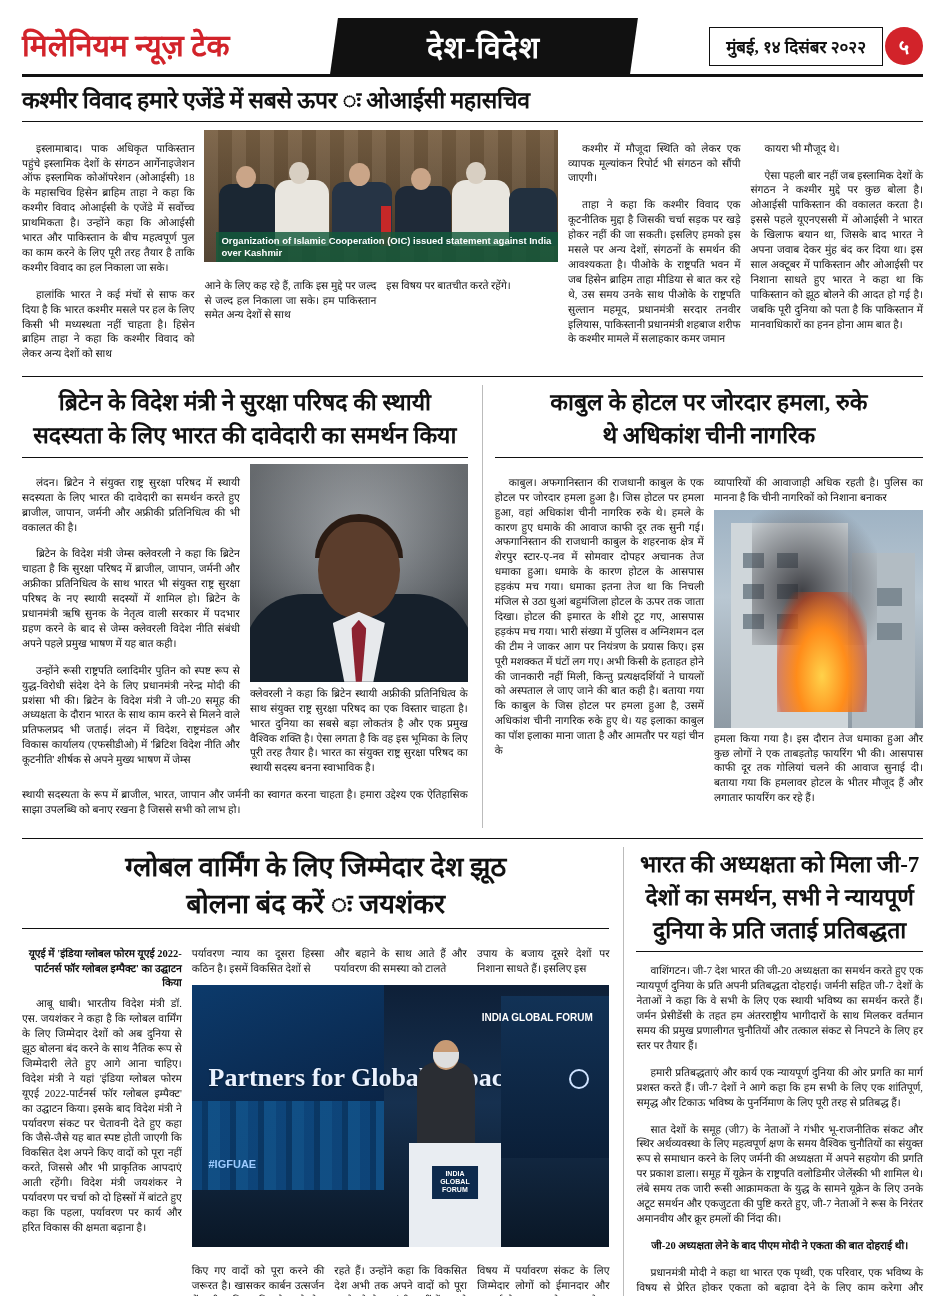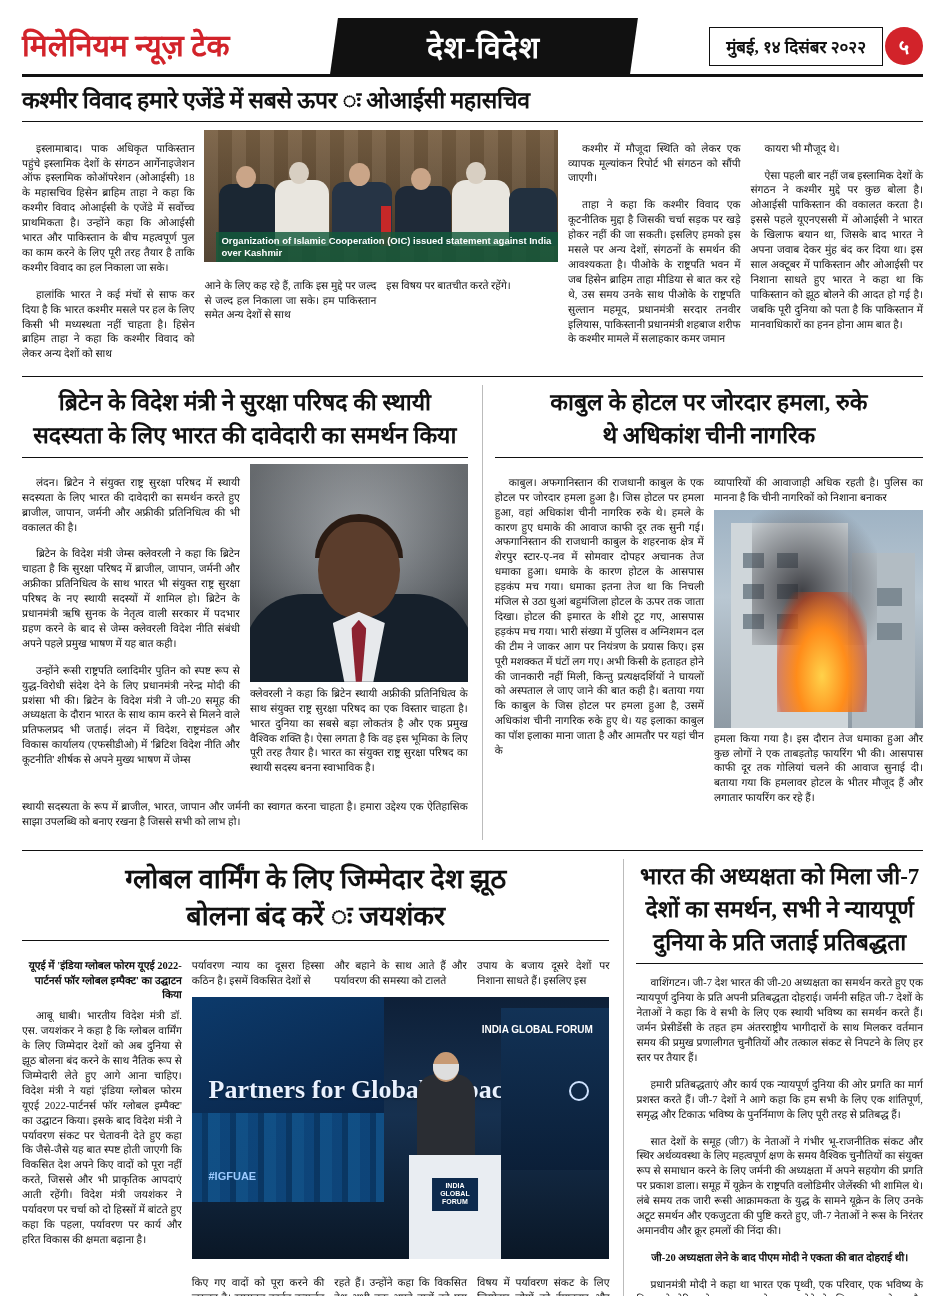--- a/index.html
+++ b/index.html
@@ -116,21 +116,21 @@
     background:rgba(20,90,60,.82);
     color:#fff;
     font-family:"Liberation Sans", sans-serif;
     font-size:9.5px;font-weight:bold;
     padding:3px 5px;
     line-height:1.25;
   }
   .photo-cap{
     font-family:"Liberation Serif", serif;
     font-size:10.5px;line-height:1.4;
-    text-align:justify;margin-top:20px;
+    text-align:justify;margin-top:8px;
   }
 
   
   .oic{
     height:132px;
     background:
       linear-gradient(180deg,#6d553b 0%, #5d4a33 38%, #3d3125 100%);
   }
   .oic .wallpanel{position:absolute;inset:0;
     background:

